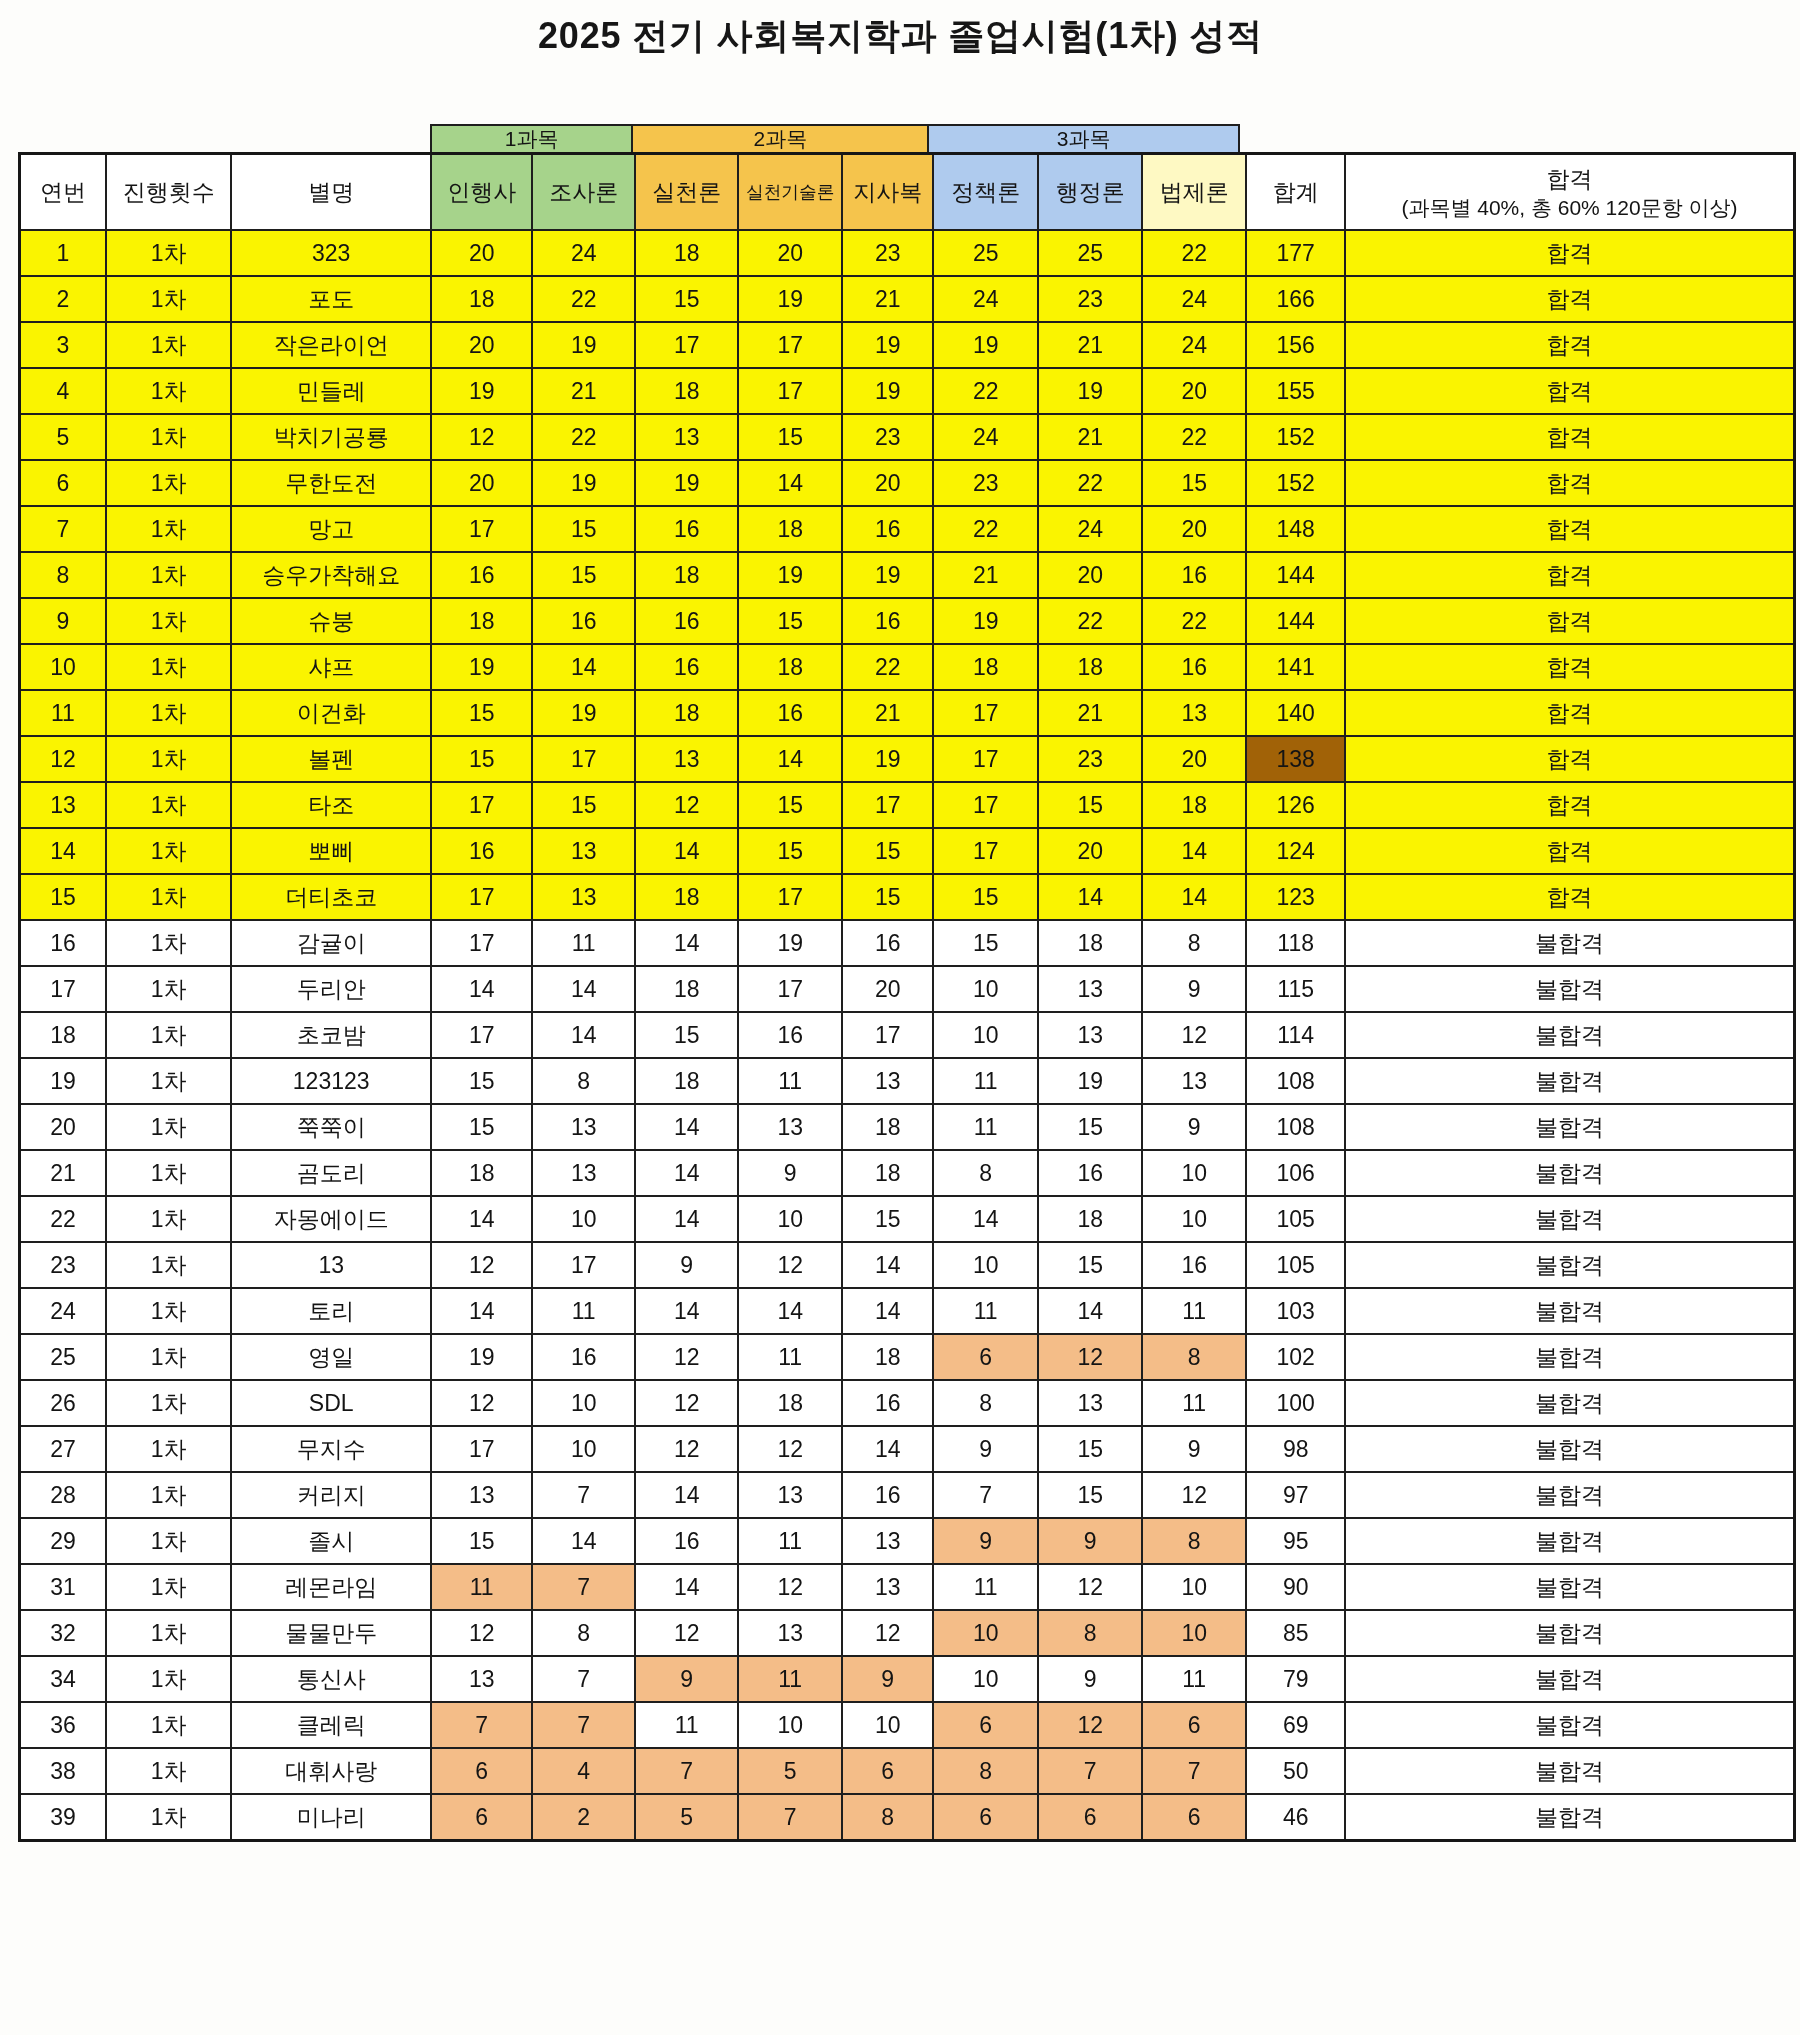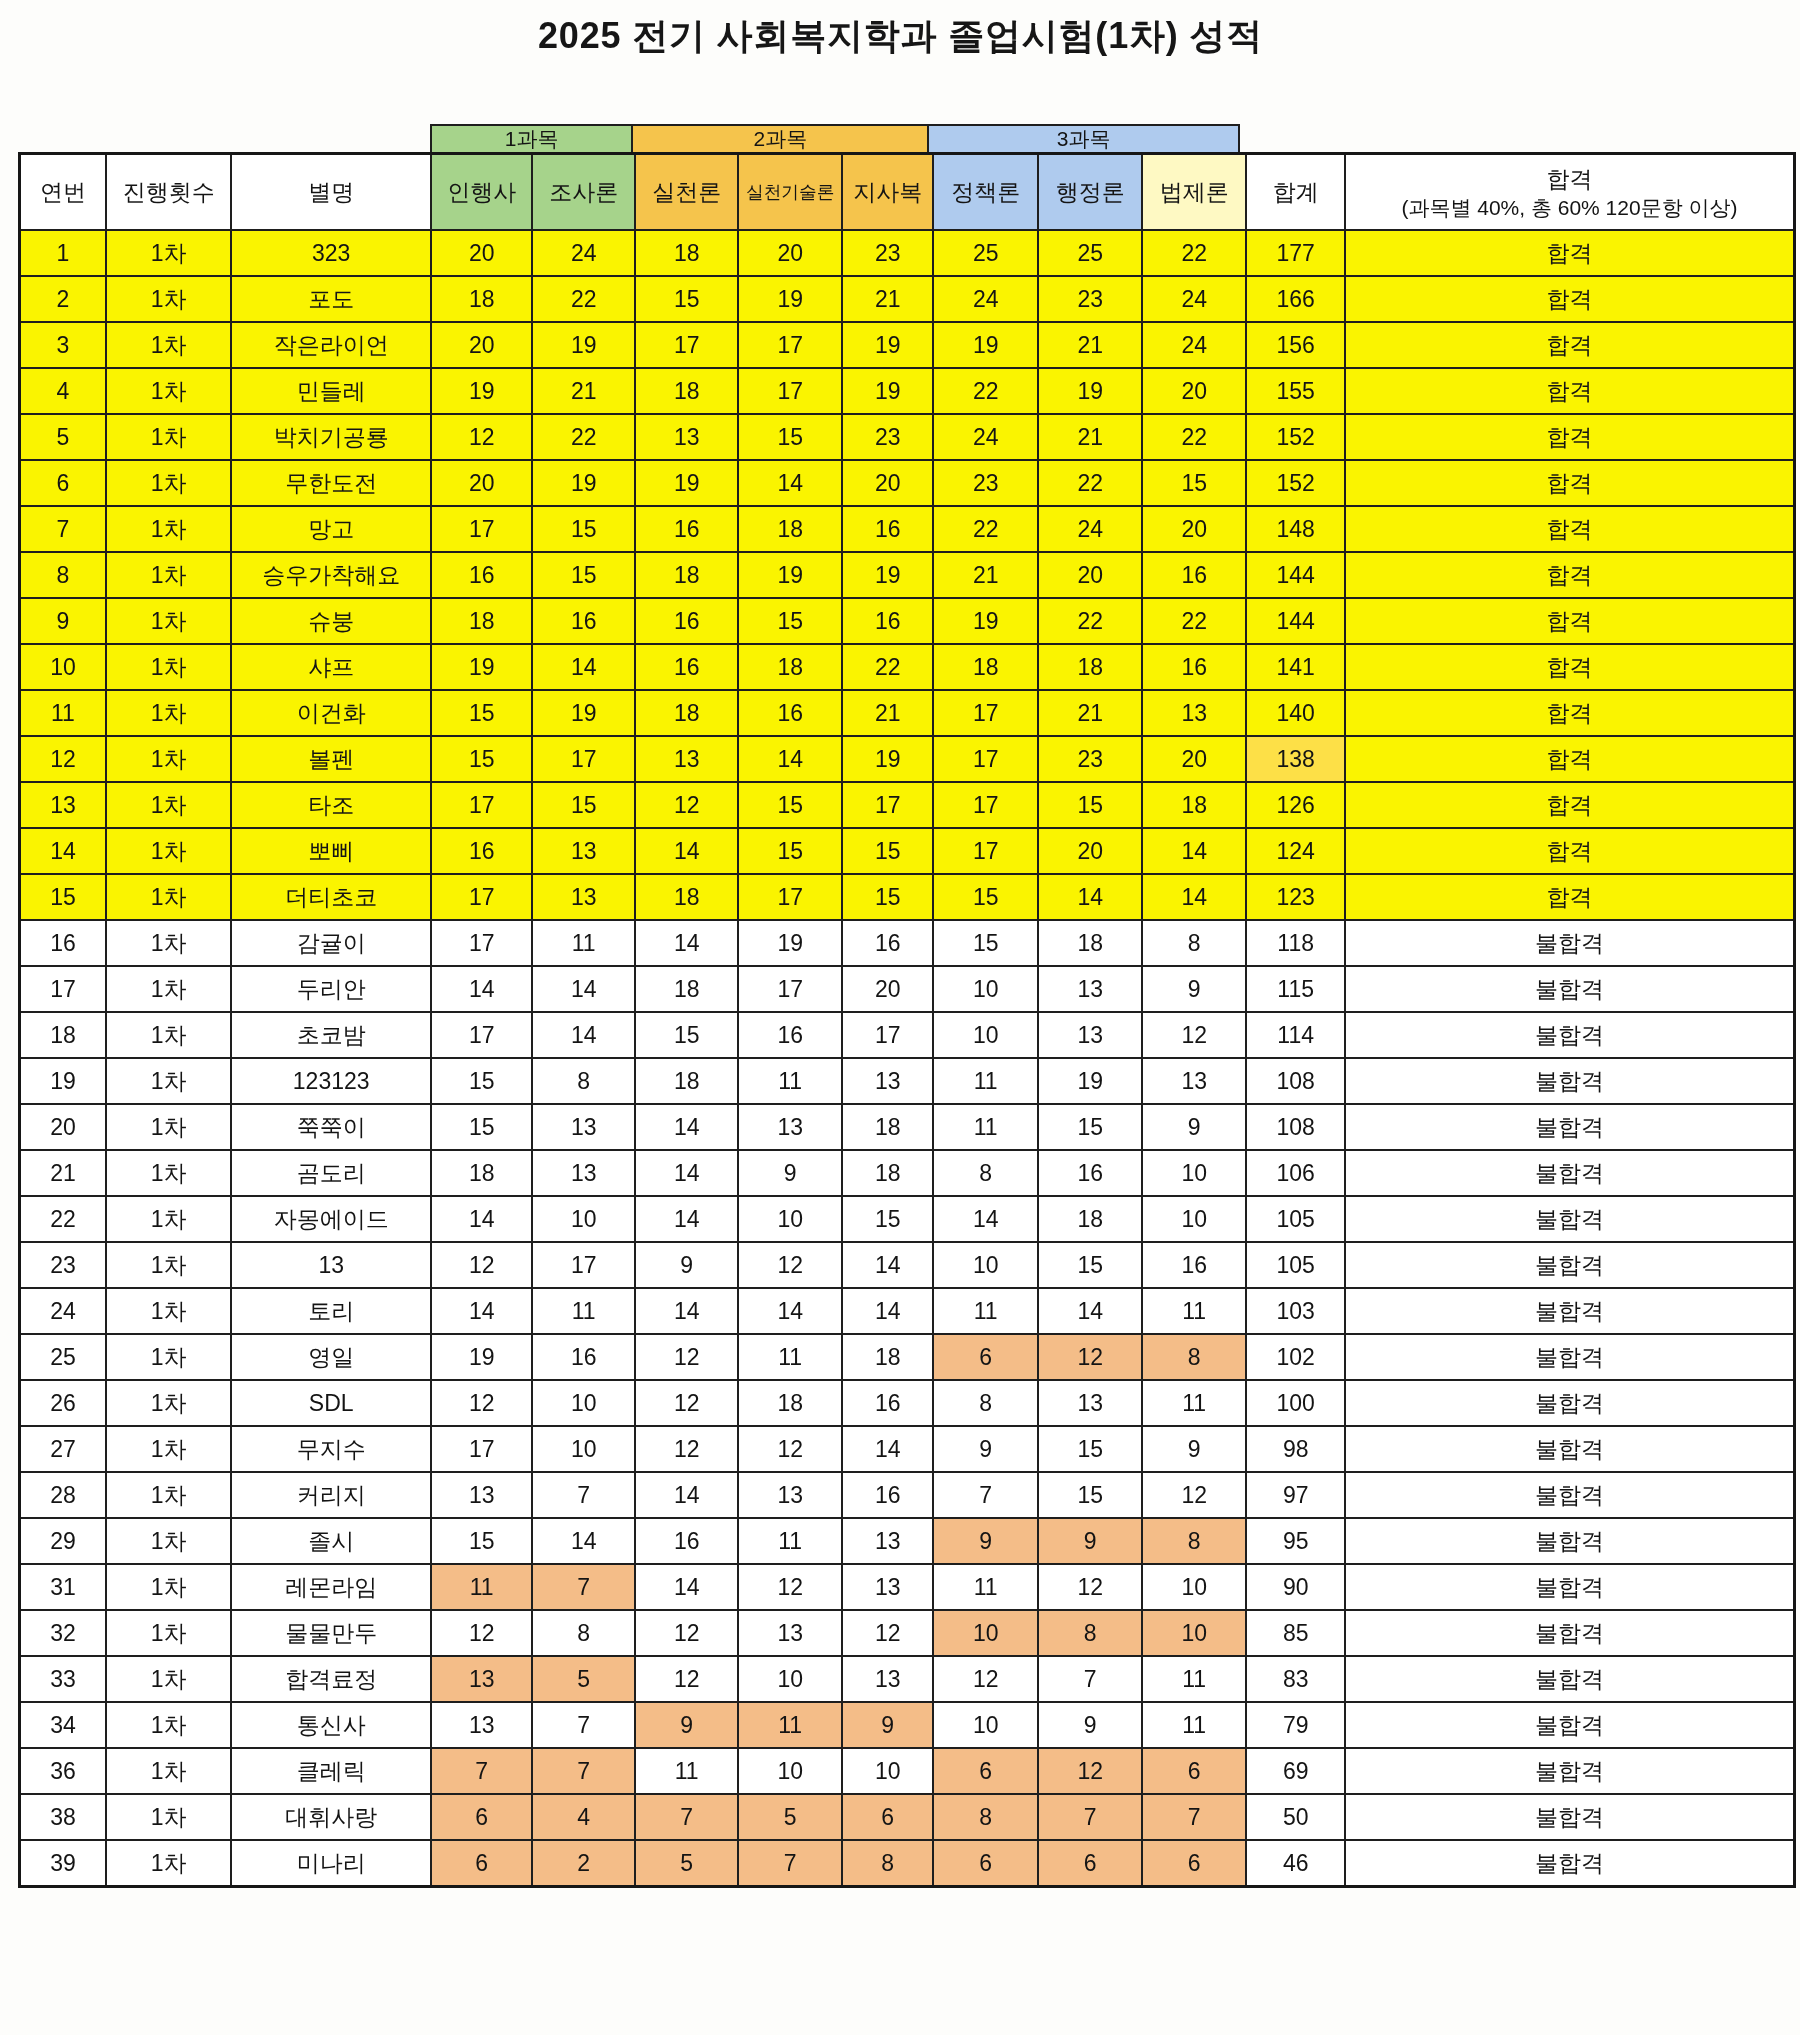--- a/index.html
+++ b/index.html
@@ -291,21 +291,21 @@
         <td style="background: rgb(250, 244, 0);">1차</td>
         <td style="background: rgb(250, 244, 0);">볼펜</td>
         <td style="background: rgb(250, 244, 0);">15</td>
         <td style="background: rgb(250, 244, 0);">17</td>
         <td style="background: rgb(250, 244, 0);">13</td>
         <td style="background: rgb(250, 244, 0);">14</td>
         <td style="background: rgb(250, 244, 0);">19</td>
         <td style="background: rgb(250, 244, 0);">17</td>
         <td style="background: rgb(250, 244, 0);">23</td>
         <td style="background: rgb(250, 244, 0);">20</td>
-        <td style="background: #fde047;">138</td>
+        <td style="background: #a16207;">138</td>
         <td style="background: rgb(250, 244, 0);">합격</td>
       </tr>
       <tr>
         <td style="background: rgb(250, 244, 0);">13</td>
         <td style="background: rgb(250, 244, 0);">1차</td>
         <td style="background: rgb(250, 244, 0);">타조</td>
         <td style="background: rgb(250, 244, 0);">17</td>
         <td style="background: rgb(250, 244, 0);">15</td>
         <td style="background: rgb(250, 244, 0);">12</td>
         <td style="background: rgb(250, 244, 0);">15</td>
@@ -577,35 +577,20 @@
         <td>물물만두</td>
         <td>12</td>
         <td>8</td>
         <td>12</td>
         <td>13</td>
         <td>12</td>
         <td style="background: rgb(244, 189, 136);">10</td>
         <td style="background: rgb(244, 189, 136);">8</td>
         <td style="background: rgb(244, 189, 136);">10</td>
         <td>85</td>
-        <td>불합격</td>
-      </tr>
-      <tr>
-        <td>33</td>
-        <td>1차</td>
-        <td>합격료정</td>
-        <td style="background: rgb(244, 189, 136);">13</td>
-        <td style="background: rgb(244, 189, 136);">5</td>
-        <td>12</td>
-        <td>10</td>
-        <td>13</td>
-        <td>12</td>
-        <td>7</td>
-        <td>11</td>
-        <td>83</td>
         <td>불합격</td>
       </tr>
       <tr>
         <td>34</td>
         <td>1차</td>
         <td>통신사</td>
         <td>13</td>
         <td>7</td>
         <td style="background: rgb(244, 189, 136);">9</td>
         <td style="background: rgb(244, 189, 136);">11</td>

